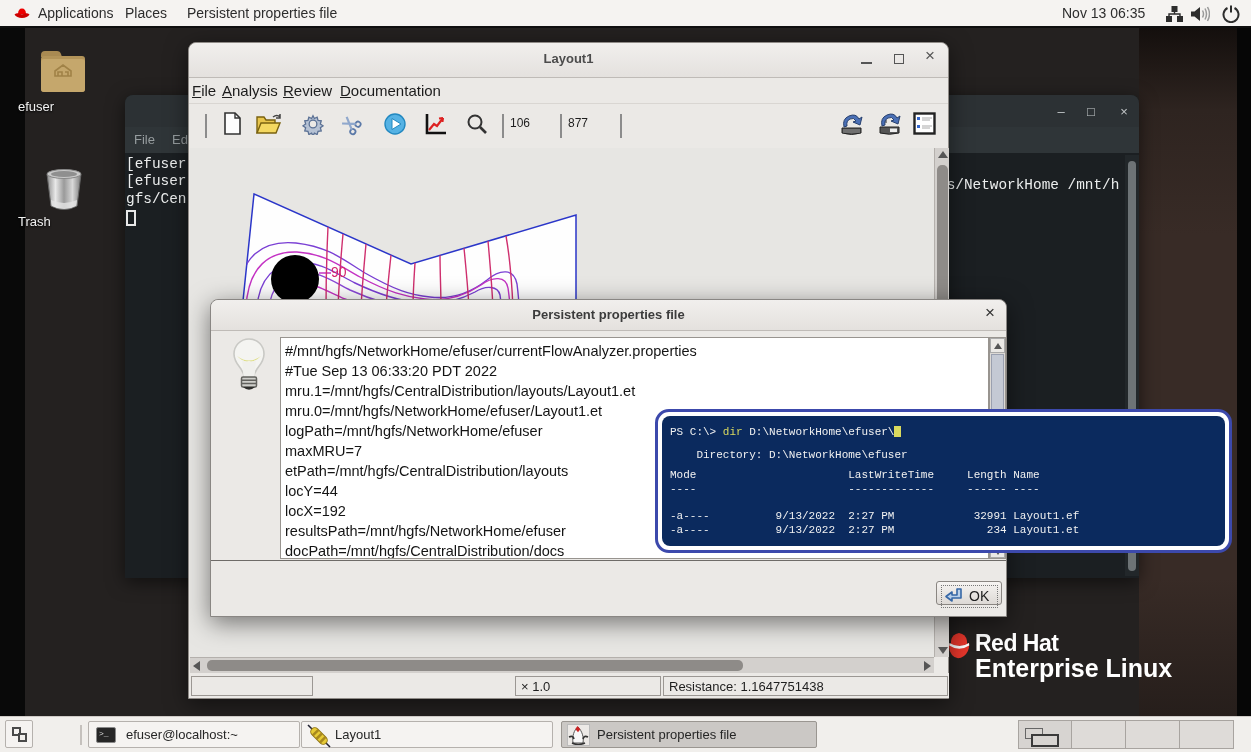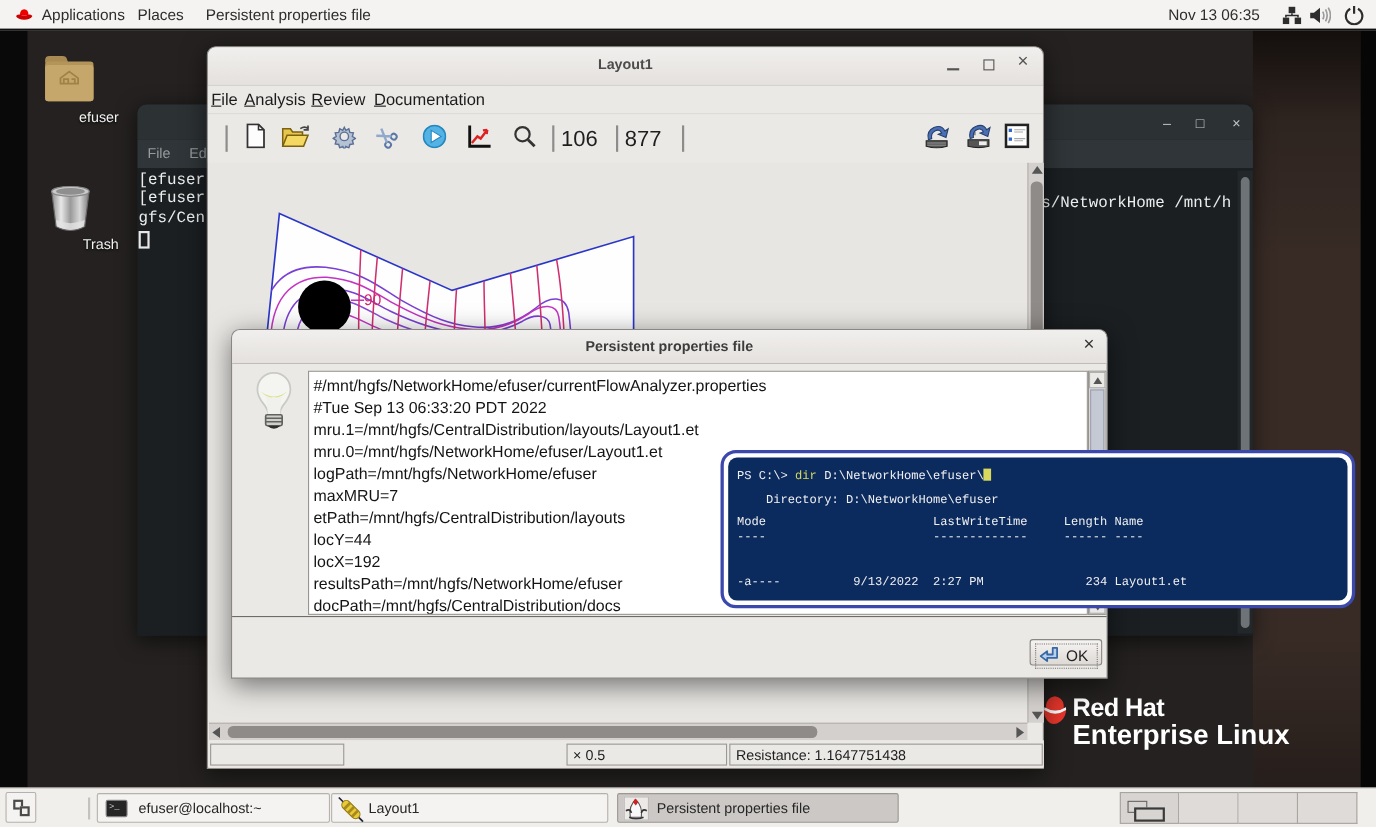--- a/index.html
+++ b/index.html
@@ -4,35 +4,35 @@
 body{width:1251px;height:752px;overflow:hidden;font-family:"Liberation Sans",sans-serif}
 #screen{position:absolute;width:1251px;height:752px;background:#242120;overflow:hidden}
 .abs{position:absolute}
 
 #panel{position:absolute;left:0;top:0;width:1251px;height:28px;background:#f5f3f1;border-bottom:2px solid #0f0f0f;color:#2d2d2d;font-size:14px}
 #panel .mi{position:absolute;top:5px}
 
 #lstrip{position:absolute;left:0;top:28px;width:25px;height:688px;background:#090909}
 #rbrown{position:absolute;left:1139px;top:28px;width:98px;height:688px;background:linear-gradient(#140f0d 0%,#2e2420 12%,#382b26 30%,#382b26 80%,#261e1b 100%)}
 #rstrip{position:absolute;left:1237px;top:28px;width:14px;height:688px;background:#060606}
-.dlabel{position:absolute;color:#f2f2f2;font-size:13px;text-align:right;width:90px;text-shadow:0 1px 2px #000}
+.dlabel{position:absolute;color:#f2f2f2;font-size:13px;text-align:left;width:90px;text-shadow:0 1px 2px #000}
 
 #term{position:absolute;left:125px;top:95px;width:1014px;height:483px;background:#1c2023;border-radius:8px 8px 0 0;box-shadow:0 4px 18px rgba(0,0,0,.55)}
 #termbar{position:absolute;left:0;top:0;width:100%;height:32px;background:#2c3134;border-radius:8px 8px 0 0}
 #termmenu{position:absolute;left:0;top:32px;width:100%;height:26px;background:#2f3538;color:#969c9e;font-size:13px}
 #termbody{position:absolute;left:0;top:58px;width:100%;height:425px;background:#1b1f22;color:#eceeee;font-family:"Liberation Mono",monospace;font-size:14.4px}
 .tbtn{position:absolute;top:9px;color:#c3c7c9;font-size:13px;width:16px;text-align:center}
 
 #lay{position:absolute;left:188px;top:42px;width:761px;height:657px;background:#ebe9e6;border:1px solid #8f8b87;border-radius:8px 8px 0 0;box-shadow:0 5px 22px rgba(0,0,0,.5)}
 #laytitle{position:absolute;left:0;top:0;width:100%;height:35px;background:linear-gradient(#f1efed,#e4e1de);border-bottom:1px solid #bfbbb7;border-radius:8px 8px 0 0}
 #laymenu{position:absolute;left:0;top:35px;width:100%;height:26px;background:#ebe9e6;border-bottom:1px solid #d9d6d2;font-size:15px;color:#1c1c1c}
 .u{text-decoration:underline}
 #laytools{position:absolute;left:0;top:61px;width:100%;height:44px;background:#ebe9e6}
 .tsep{position:absolute;top:10px;width:2px;height:24px;background:#8c8c8c}
-.tnum{position:absolute;top:12px;font-size:20px;color:#1e1e1e}
+.tnum{position:absolute;top:12px;font-size:12px;color:#1e1e1e}
 #laycanvas{position:absolute;left:1px;top:105px;width:744px;height:509px;background:#e7e6e3}
 .vsb{position:absolute;left:745px;top:105px;width:15px;height:509px;background:#d3d0cd;border-left:1px solid #b4b0ac}
 .hsb{position:absolute;left:1px;top:614px;width:744px;height:16px;background:#d3d0cd;border-top:1px solid #b4b0ac}
 #laystatus{position:absolute;left:1px;top:630px;width:759px;height:25px;background:#ebe9e6}
 .sbox{position:absolute;top:3px;height:20px;border:1px solid #9b9793;font-size:13px;color:#1e1e1e;padding:2px 0 0 5px}
 
 #dlg{position:absolute;left:210px;top:299px;width:797px;height:318px;background:#ebe9e6;border:1px solid #898683;border-radius:8px 8px 0 0;box-shadow:0 6px 24px rgba(0,0,0,.5)}
 #dlgtitle{position:absolute;left:0;top:0;width:100%;height:31px;background:linear-gradient(#f1efed,#e4e1de);border-bottom:1px solid #bfbbb7;border-radius:8px 8px 0 0}
 #dlgtext{position:absolute;left:69px;top:37px;width:709px;height:222px;background:#fff;border:1px solid #98948f;font-size:14.5px;color:#141414;line-height:20px;padding:3px 0 0 4px;white-space:nowrap;overflow:hidden}
 #dlgsb{position:absolute;left:778px;top:37px;width:17px;height:222px;background:#dcd9d5;border:1px solid #98948f}
@@ -216,21 +216,21 @@
       <div class="abs" style="left:2px;top:17px;width:11px;height:243px;background:#8e8b88;border-radius:5px"></div>
       <div class="abs" style="left:3px;top:499px;width:0;height:0;border-left:5px solid transparent;border-right:5px solid transparent;border-top:7px solid #555"></div>
     </div>
     <div class="hsb">
       <div class="abs" style="left:3px;top:3px;width:0;height:0;border-top:5px solid transparent;border-bottom:5px solid transparent;border-right:7px solid #555"></div>
       <div class="abs" style="left:17px;top:2px;width:536px;height:11px;background:#8e8b88;border-radius:5px"></div>
       <div class="abs" style="left:734px;top:3px;width:0;height:0;border-top:5px solid transparent;border-bottom:5px solid transparent;border-left:7px solid #555"></div>
     </div>
     <div id="laystatus">
       <div class="sbox" style="left:1px;width:122px"></div>
-      <div class="sbox" style="left:325px;width:146px">× 0.5</div>
+      <div class="sbox" style="left:325px;width:146px">× 1.0</div>
       <div class="sbox" style="left:473px;width:285px">Resistance: 1.1647751438</div>
     </div>
   </div>
 
   <div id="dlg">
     <div id="dlgtitle">
       <div style="position:absolute;left:0;width:100%;top:7px;text-align:center;font-weight:bold;font-size:13px;color:#3c3c3c">Persistent properties file</div>
       <div style="position:absolute;left:774px;top:3px;font-size:17px;color:#333">×</div>
     </div>
     <svg id="bulb" class="abs" style="left:18px;top:37px" width="40" height="60" viewBox="0 0 40 60">
@@ -260,20 +260,21 @@
       <span style="position:absolute;left:32px;top:6px;font-size:14px;color:#222">OK</span>
     </div>
   </div>
 
   <div id="ps">
       <div id="psin">
     <div class="psl" style="top:10px">PS C:\&gt; <span style="color:#d9d95e">dir</span> D:\NetworkHome\efuser\<span style="display:inline-block;width:6.6px;height:11px;background:#d9d95e;vertical-align:-2px"></span></div>
     <div class="psl" style="top:33px">    Directory: D:\NetworkHome\efuser</div>
     <div class="psl" style="top:53px">Mode                       LastWriteTime     Length Name</div>
     <div class="psl" style="top:67px">----                       -------------     ------ ----</div>
+    <div class="psl" style="top:94px">-a----          9/13/2022  2:27 PM            32991 Layout1.ef</div>
     <div class="psl" style="top:108px">-a----          9/13/2022  2:27 PM              234 Layout1.et</div>
   </div>
     </div>
 
   <div id="panel">
     <svg class="abs" style="left:14px;top:5px" width="16" height="16" viewBox="0 0 16 16">
       <path d="M4,9 q0.2,-5.5 4,-5.5 q3.8,0 4,5.5z" fill="#e00"></path>
       <path d="M0.5,9.5 q2,-1.8 4,-1.2 q3.5,1.8 7,0 q2,-0.6 4,1.2 q-2,3.4 -7.5,3.4 q-5.5,0 -7.5,-3.4z" fill="#c00"></path>
     </svg>
     <span class="mi" style="left:38px">Applications</span>

